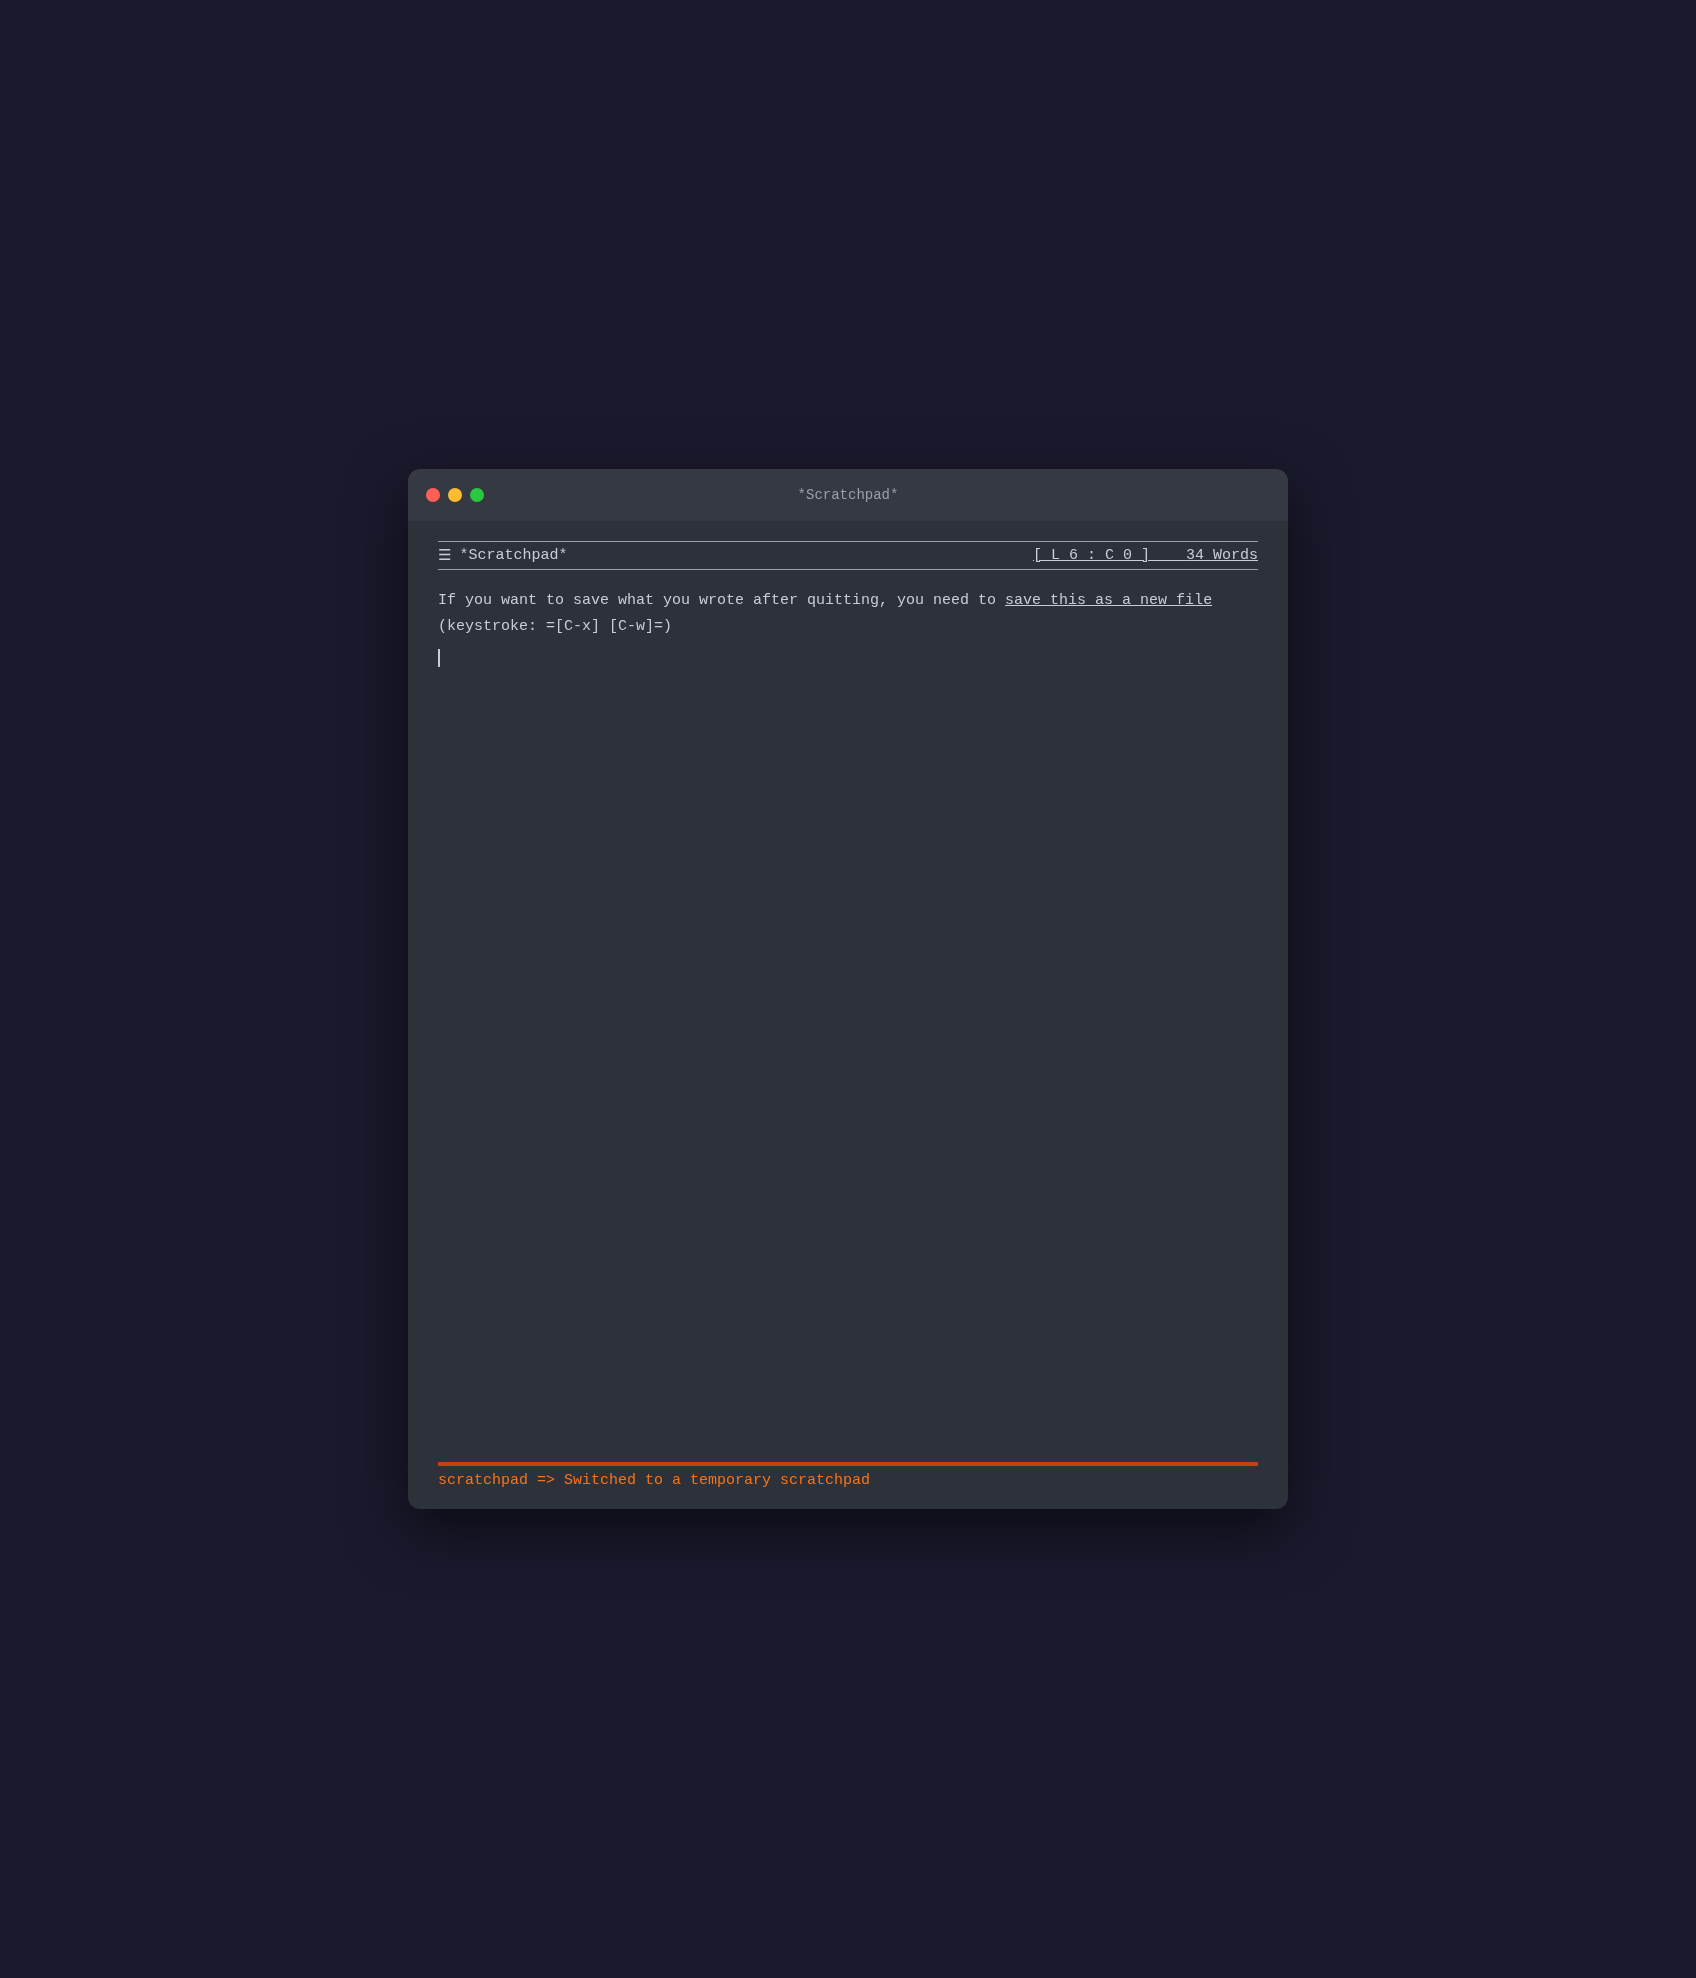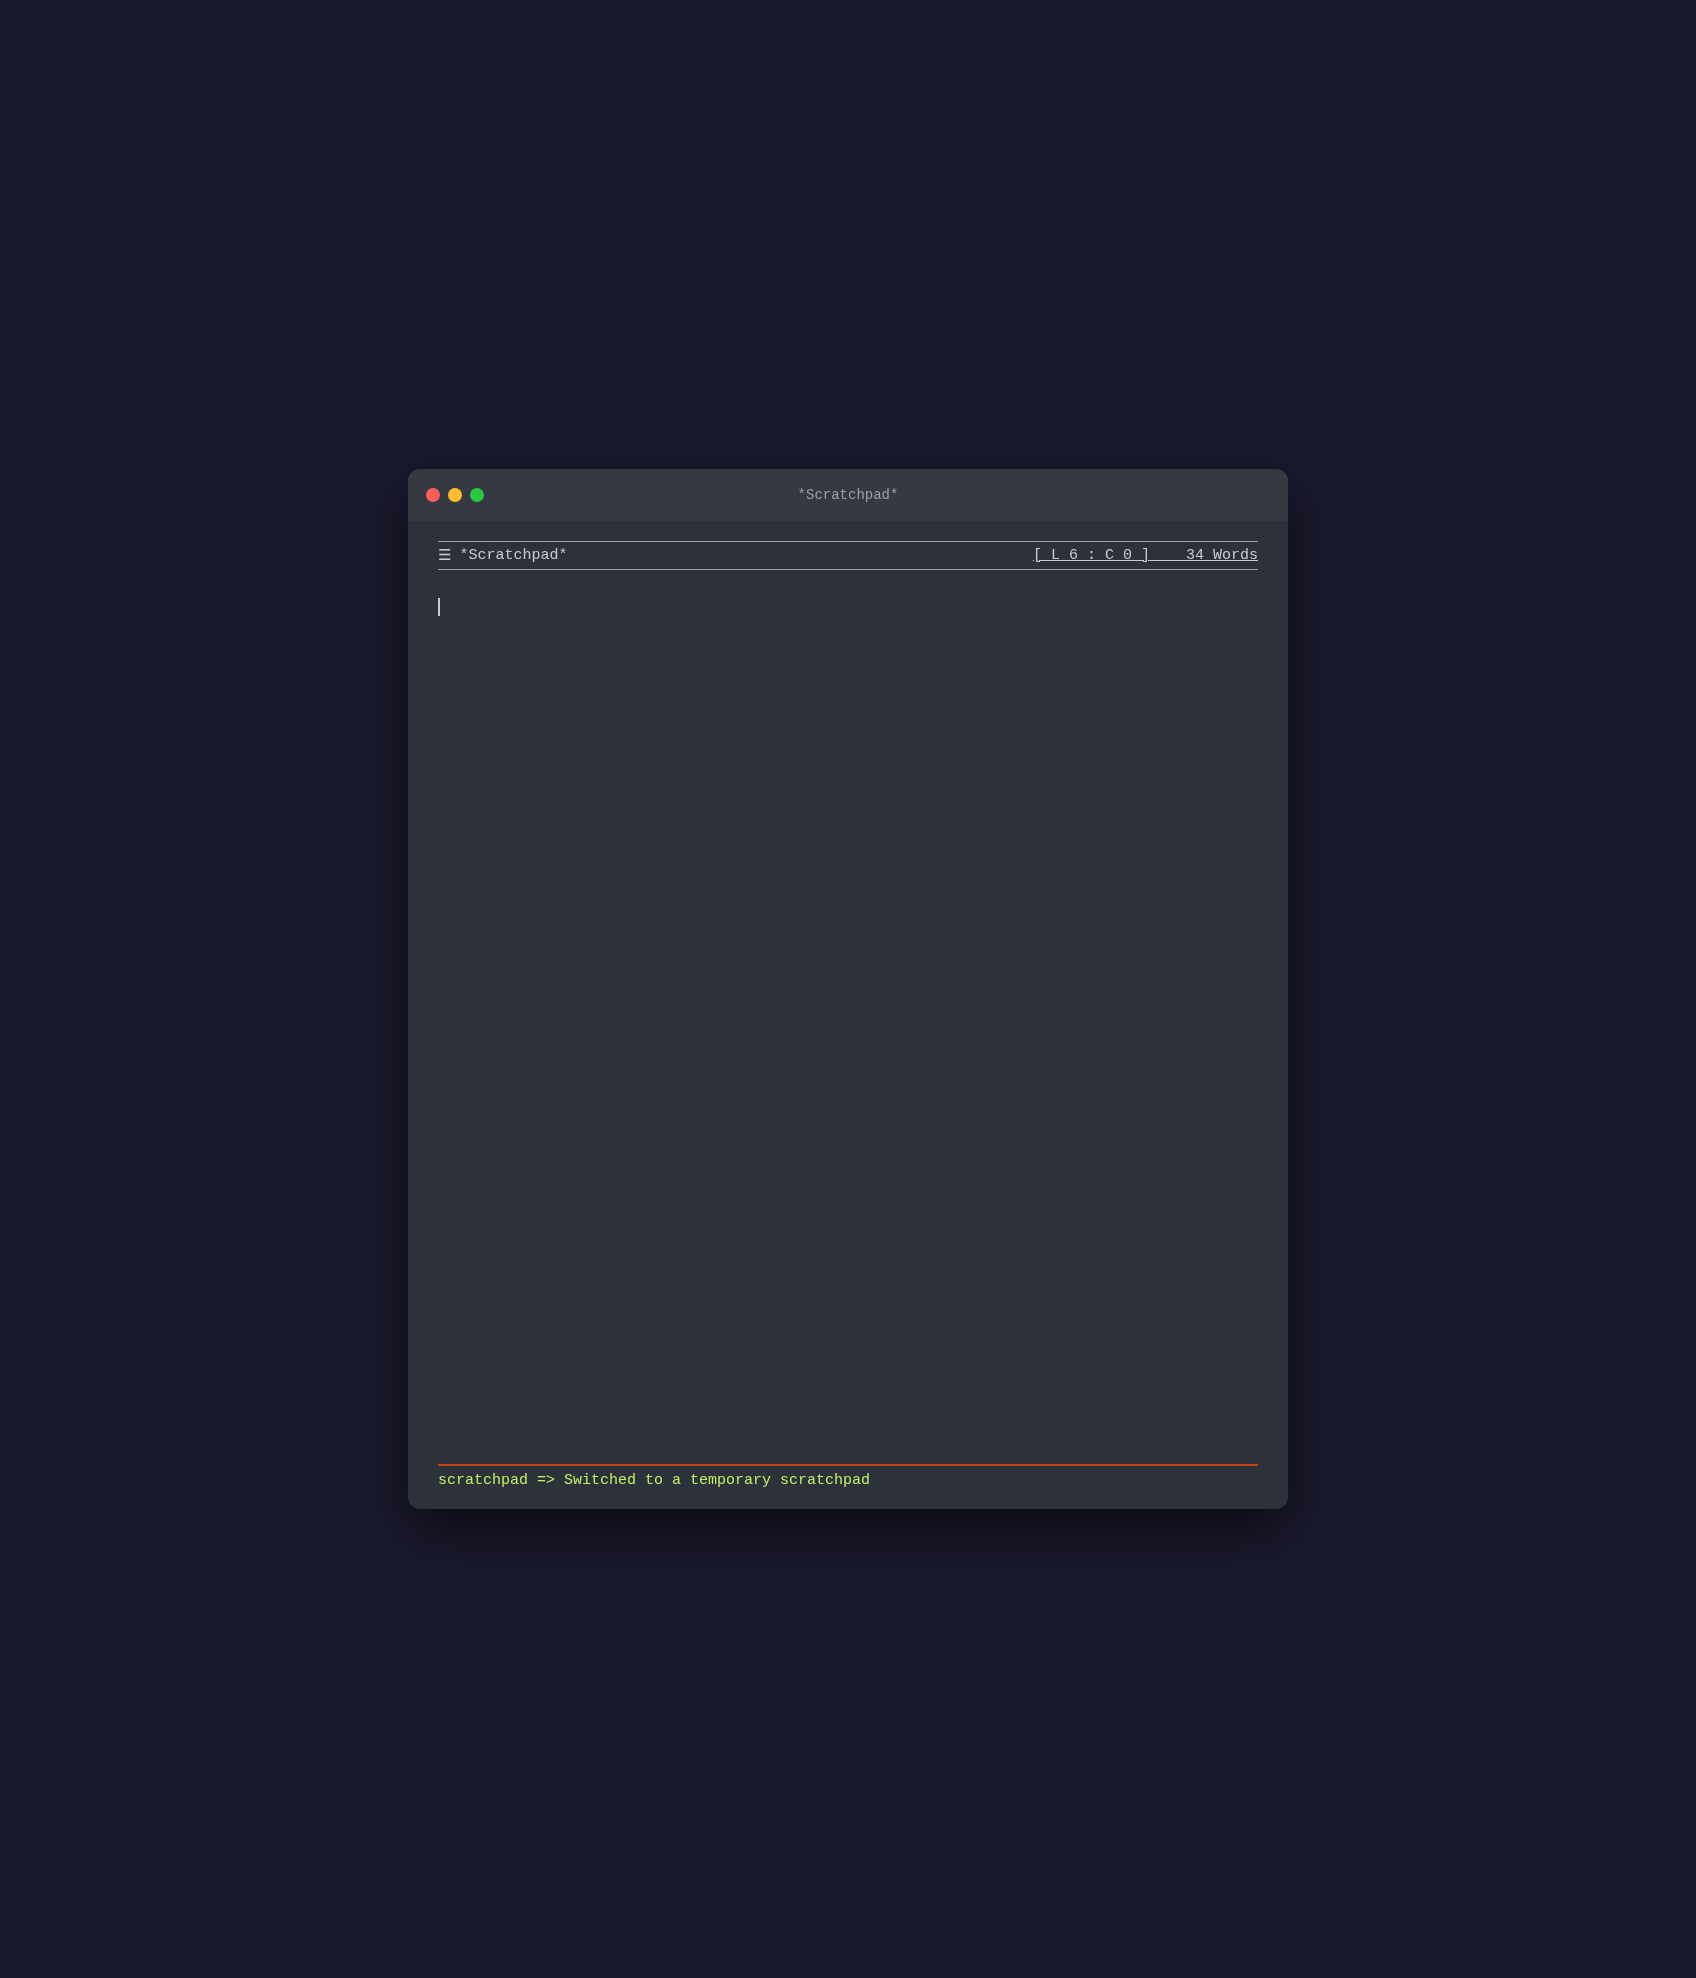--- a/index.html
+++ b/index.html
@@ -139,23 +139,23 @@
       0%, 100% { opacity: 1; }
       50% { opacity: 0; }
     }
 
     .status-bar-container {
       margin-top: auto;
       padding-top: 20px;
     }
 
     .status-bar {
-      border-top: 2px solid #c2410c;
+      border-top: 4px solid #c2410c;
       padding-top: 6px;
-      color: #bef264;
+      color: #f97316;
       font-size: 15px;
     }
 
     .hamburger-icon {
       color: #c8cdd5;
       font-size: 15px;
     }
   </style>
 </head>
 <body>
@@ -180,20 +180,23 @@
       </div>
       <div class="mode-line-right">
         <span>[ L 6 : C 0 ]</span>
         &nbsp;&nbsp;
         <span>34 Words</span>
       </div>
     </div>
 
     <div class="editor-content">
 
+      <div class="info-line">
+        <span>If you want to save what you wrote after quitting, you need to </span><span class="underlined">save this as a new file</span><span> (keystroke: =[C-x] [C-w]=)</span>
+      </div>
 
       <div class="cursor-line">
         <span class="cursor"></span>
       </div>
     </div>
 
     <div class="status-bar-container">
       <div class="status-bar">
         <span>scratchpad =&gt; Switched to a temporary scratchpad</span>
       </div>

